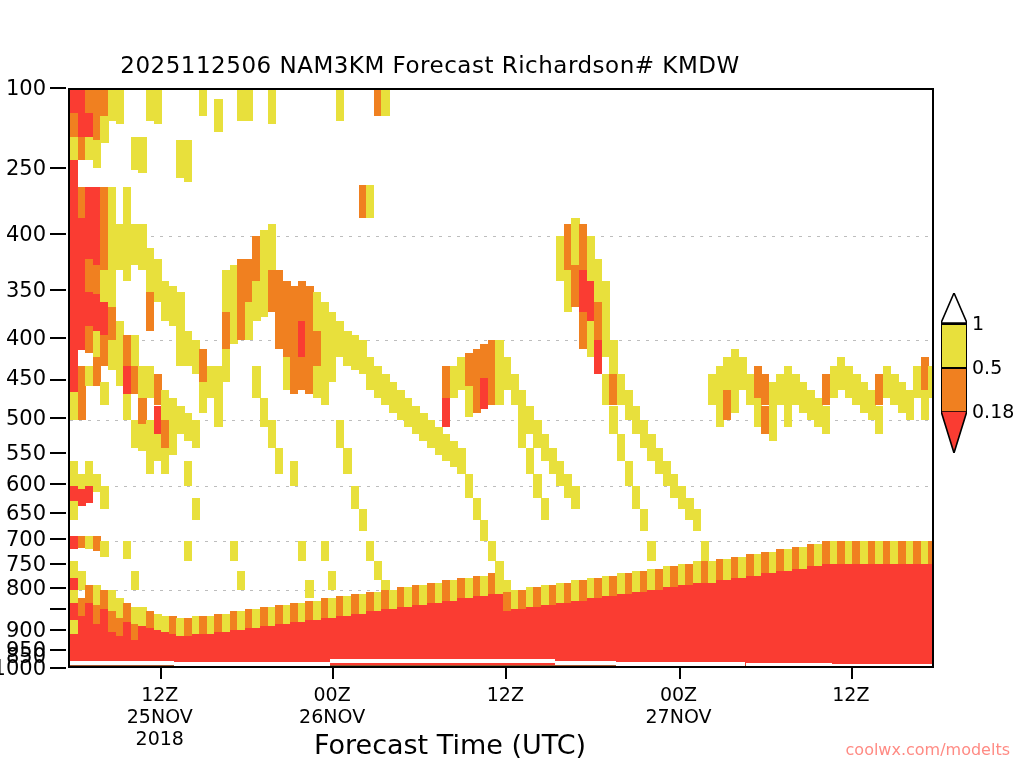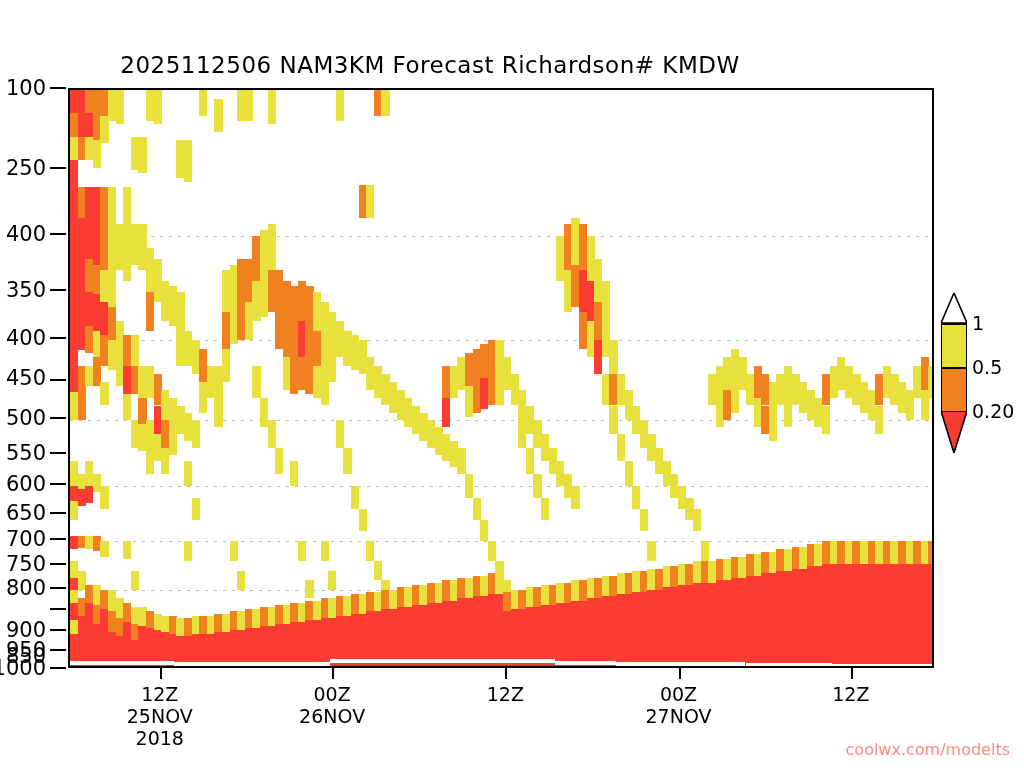--- a/index.html
+++ b/index.html
@@ -744,34 +744,35 @@
       <div class="xl" style="left: 332.13px; top: 705px;">26NOV</div>
       <div class="tk" style="left: 505.33px;"></div>
       <div class="xl" style="left: 505.33px; top: 683px;">12Z</div>
       <div class="tk" style="left: 678.53px;"></div>
       <div class="xl" style="left: 678.53px; top: 683px;">00Z</div>
       <div class="xl" style="left: 678.53px; top: 705px;">27NOV</div>
       <div class="tk" style="left: 850.864px;"></div>
       <div class="xl" style="left: 850.864px; top: 683px;">12Z</div>
     </div>
 
+  <div class="xtitle">Forecast Time (UTC)</div>
 
   <div class="credit">coolwx.com/modelts</div>
 
   <div class="cbar">
       <div class="capT" style="border-bottom:30px solid #ffffff;"></div>
       <svg width="26" height="30" style="position:absolute;left:0;top:0;">
         <polygon points="13,0 26,30 0,30" fill="none" stroke="#000" stroke-width="1.6"></polygon>
       </svg>
       <div class="seg" style="top:30px;height:44px;background:#e8e03c;"></div>
       <div class="line" style="top:30px;"></div>
       <div class="seg" style="top:74px;height:44px;background:#f08020;"></div>
       <div class="line" style="top:74px;"></div>
       <div class="line" style="top:118px;"></div>
       <div class="capB" style="top:118px;border-top:42px solid #fa3c32;"></div>
       <svg width="26" height="42" style="position:absolute;left:0;top:118px;">
         <polygon points="0,0 26,0 13,42" fill="none" stroke="#000" stroke-width="1.6"></polygon>
       </svg>
     </div>
 <div class="cblab" style="top: 323px;">1</div>
     <div class="cblab" style="top: 367px;">0.5</div>
-    <div class="cblab" style="top: 411px;">0.20</div>
+    <div class="cblab" style="top: 411px;">0.18</div>
   </div>
 
 </body></html>

